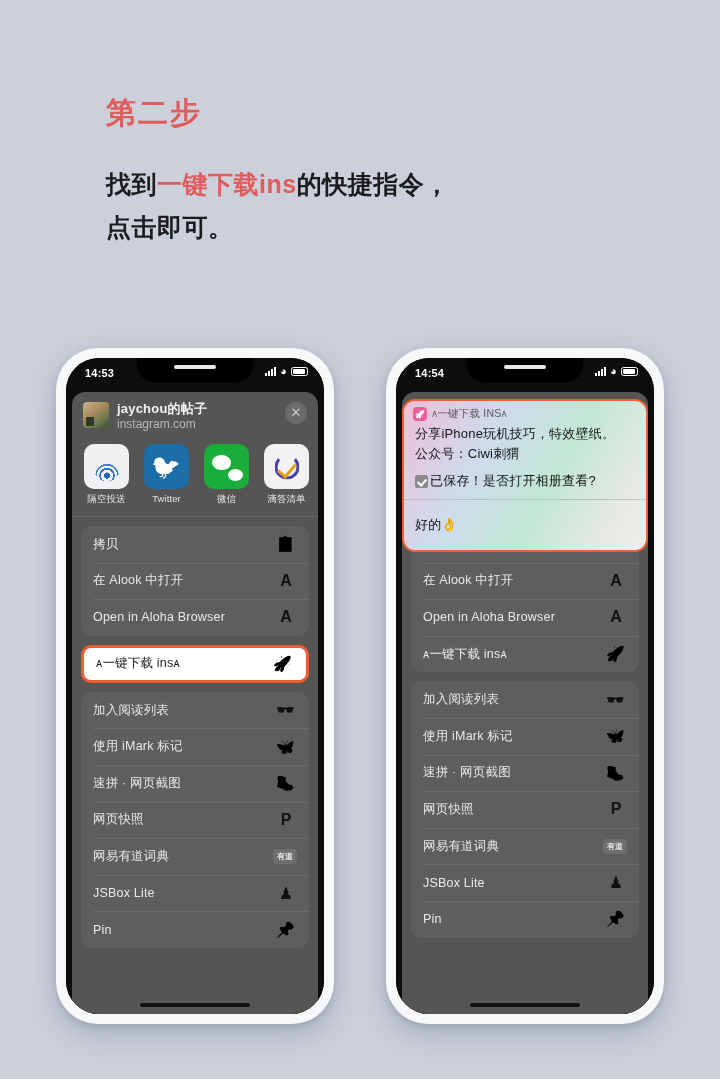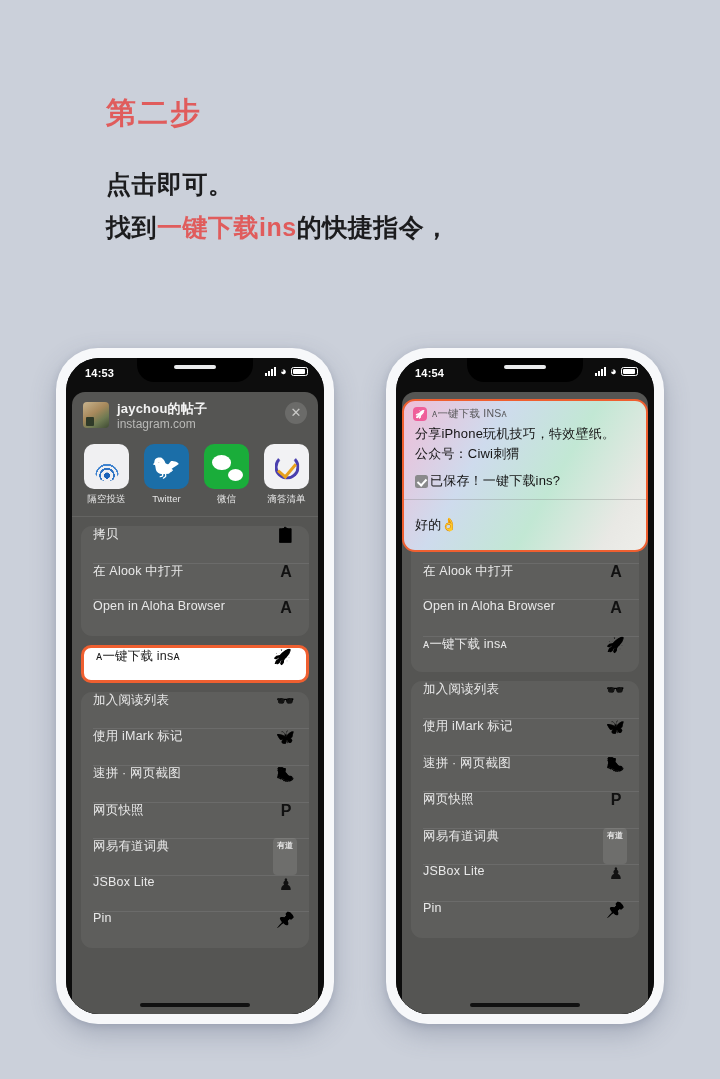--- a/index.html
+++ b/index.html
@@ -301,20 +301,21 @@
   .action-group {
     margin: 9px 9px 0 9px;
     background: rgba(255,255,255,0.055);
     border-radius: 11px;
     overflow: hidden;
   }
   .action-row {
     position: relative;
     height: 36.6px;
     display: flex;
+    align-items: center;
     padding: 0 12px;
     box-sizing: border-box;
     color: #e9e9e9;
     font-size: 12.5px;
   }
   .action-row + .action-row::before {
     content:'';
     position: absolute;
     left: 12px; right: 0; top: 0;
     height: 1px;
@@ -448,24 +449,24 @@
     border-top: 1px solid rgba(120,120,120,0.30);
     letter-spacing: .2px;
   }
 </style>
 </head>
 <body>
 
 <div class="header-block">
   <div class="step-title">第二步</div>
   <div class="instruction">
-    <div>点击即可。</div>
     <div>
       <span>找到</span><span class="hl">一键下载ins</span><span>的快捷指令，</span>
     </div>
+    <div>点击即可。</div>
   </div>
 </div>
 
 <div class="phones">
 
   <div class="phone left">
     <div class="screen">
       <div class="page-backdrop"></div>
       <div class="notch"></div>
 
@@ -660,21 +661,21 @@
       <div class="alert">
         <div class="alert-head">
           <span class="alert-app-icon"></span>
           <span class="alert-app-name">ᴀ一键下载 INSᴀ</span>
         </div>
         <div class="alert-body">
           <div class="alert-line">分享iPhone玩机技巧，特效壁纸。</div>
           <div class="alert-line">公众号：Ciwi刺猬</div>
           <div class="alert-question">
             <span class="alert-check"></span>
-            <span>已保存！一键下载ins?</span>
+            <span>已保存！是否打开相册查看?</span>
           </div>
         </div>
         <div class="alert-action">好的👌</div>
       </div>
 
       <div class="home-bar"></div>
     </div>
   </div>
 
 </div>

